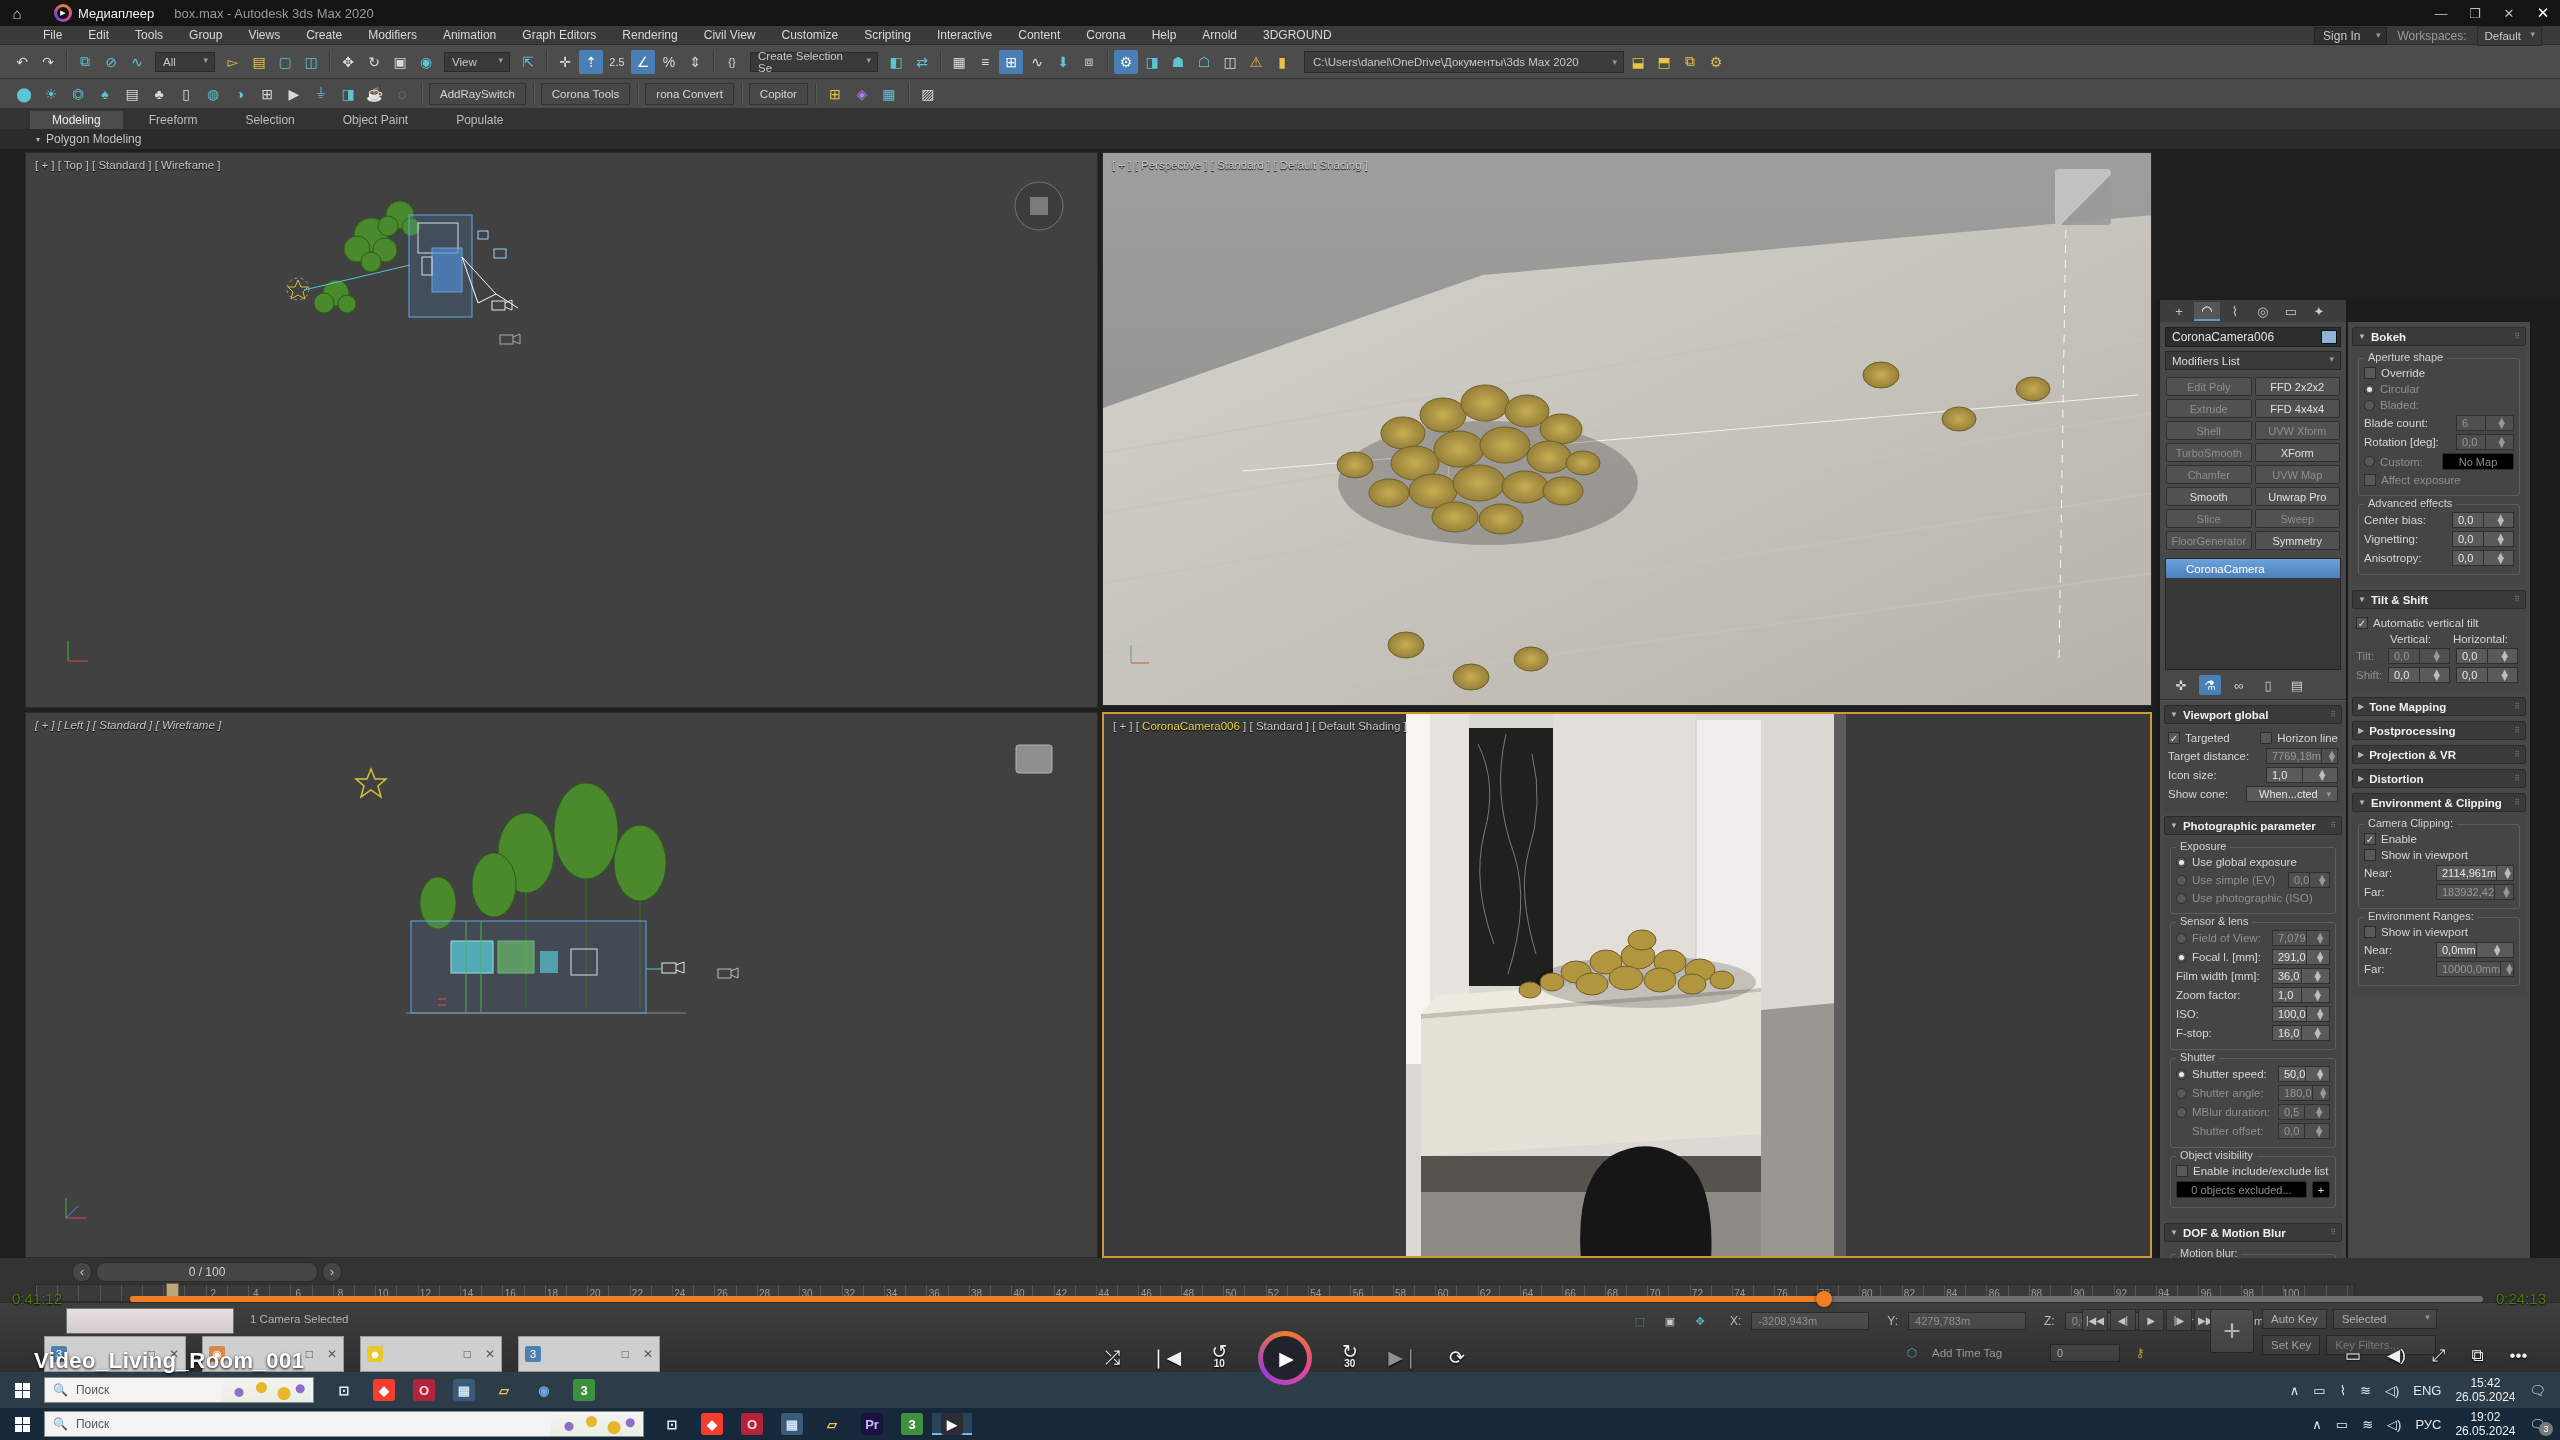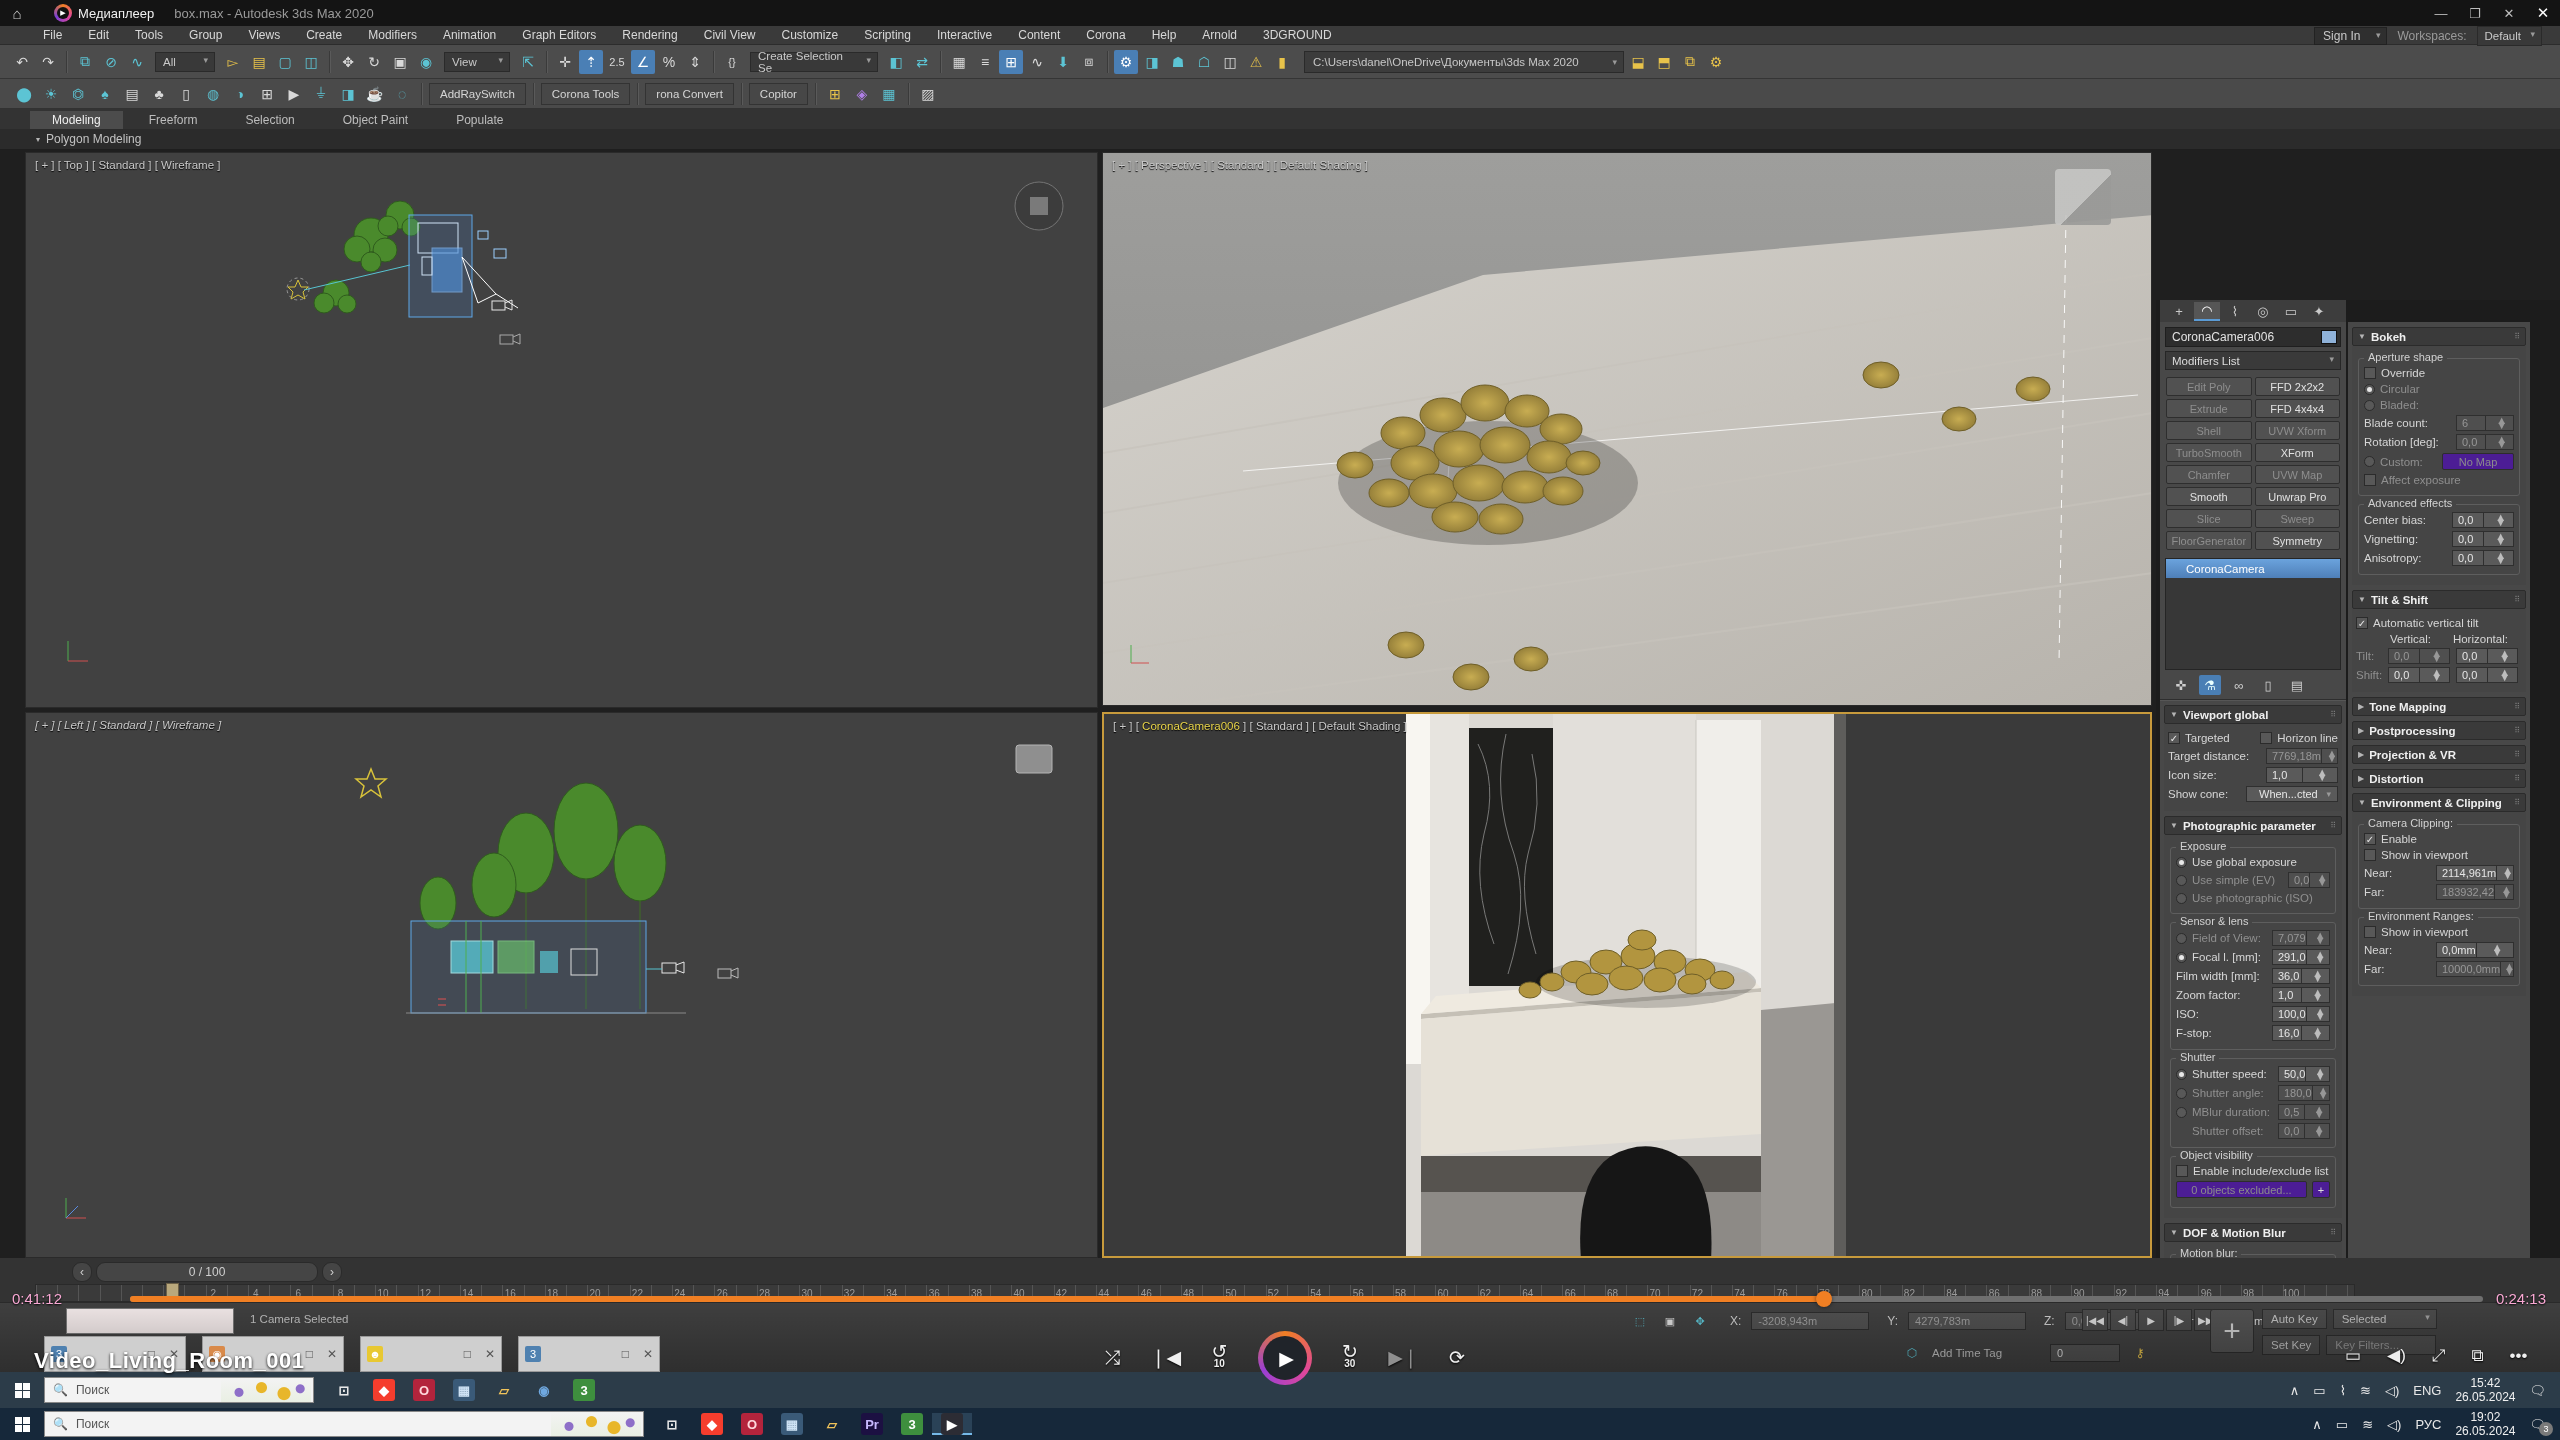--- a/index.html
+++ b/index.html
@@ -82,21 +82,21 @@
   .rb { width:11px; height:11px; border-radius:50%; background:#585858; border:1px solid #2b2b2b; display:inline-flex; align-items:center; justify-content:center; flex:none; }
   .rb.on:before { content:""; width:5px; height:5px; border-radius:50%; background:#e8e8e8; }
   .frow { display:flex; align-items:center; margin:3px 0; font-size:11.5px; }
   .flabel { flex:1; color:#d6d6d6; }
   .flabel.dim { color:#8f8f8f; }
   .field { width:72px; height:16px; background:#5a5a5a; border:1px solid #2f2f2f; display:flex; align-items:center; color:#e6e6e6; }
   .field span { flex:1; padding-left:5px; font-size:11px; }
   .field.dim { background:#4f4f4f; } .field.dim span { color:#979797; }
   .sp { width:11px; height:100%; border-left:1px solid #2f2f2f; display:flex; flex-direction:column; align-items:center; justify-content:center; font-size:6px; color:#bdbdbd; line-height:5px; }
   .sp:before { content:"▲"; } .sp:after { content:"▼"; }
-  .btn { background:#4c1d95; border:1px solid #2d2d2d; border-radius:2px; color:#dcdcdc; height:17px; display:flex; align-items:center; justify-content:center; font-size:11px; padding:0 8px; }
+  .btn { background:#000000; border:1px solid #2d2d2d; border-radius:2px; color:#dcdcdc; height:17px; display:flex; align-items:center; justify-content:center; font-size:11px; padding:0 8px; }
   .btn.dim { color:#8c8c8c; }
   .btn.blue { background:#5b9bd5; color:#08223c; font-weight:bold; }
   .rgrip { color:#7d7d7d; font-size:8px; margin-left:auto; margin-right:4px; letter-spacing:1px; }
   
   #timeline { left:0; top:1258px; width:2560px; height:44px; background:#333333; }
   .frame-nav { position:absolute; top:4px; height:20px; background:#454545; border:1px solid #2a2a2a; border-radius:9px; color:#d0d0d0; display:flex; align-items:center; justify-content:center; }
   #ruler { position:absolute; left:35px; top:26px; width:2320px; height:18px; background:#3a3a3a; border:1px solid #2a2a2a;
     background-image:repeating-linear-gradient(90deg,#555 0 1px,transparent 1px 21.2px); }
   .rnum { position:absolute; top:3px; transform:translateX(-50%); color:#9a9a9a; font-size:10px; }
   #tslider { position:absolute; width:13px; height:20px; background:#b9a87c; border:1px solid #6d6148; top:25px; }
@@ -105,21 +105,21 @@
   .statx { color:#bdbdbd; font-size:11.5px; }
   .coordlab { color:#c9c9c9; margin:0 4px 0 12px; }
   .cfield { width:118px; height:18px; background:#4f4f4f; border:1px solid #2c2c2c; color:#9a9a9a; display:flex; align-items:center; padding-left:6px; font-size:11px; }
   .pbtn { width:26px; height:22px; background:#4a4a4a; border:1px solid #2d2d2d; color:#d5d5d5; display:flex; align-items:center; justify-content:center; font-size:10px; }
   .keybig { position:absolute; left:2210px; top:6px; width:44px; height:44px; background:#515151; border:1px solid #2c2c2c; border-radius:3px; color:#c9c9c9; font-size:30px; display:flex; align-items:center; justify-content:center; }
   .akbtn { height:20px; background:#4a4a4a; border:1px solid #2c2c2c; color:#bdbdbd; display:flex; align-items:center; padding:0 8px; font-size:11.5px; }
   
   #prog-track { position:absolute; left:130px; top:1296px; width:2353px; height:6px; background:#6f6f6f; border-radius:3px; z-index:40; }
   #prog-fill { height:6px; background:#f07f23; border-radius:3px; }
   #prog-dot { position:absolute; top:-5px; width:16px; height:16px; border-radius:50%; background:#f07f23; box-shadow:0 0 4px #0008; }
-  .ptime { position:absolute; color:#f9a8d4; font-size:15px; z-index:41; text-shadow:0 1px 2px #000;text-align:right; }
+  .ptime { position:absolute; color:#4d7c0f; font-size:15px; z-index:41; text-shadow:0 1px 2px #000;text-align:right; }
   #player-controls { position:absolute; left:1105px; top:1322px; width:360px; height:72px; display:flex; align-items:center; justify-content:space-between; z-index:42; }
   .pc { color:#f0f0f0; font-size:19px; display:flex; flex-direction:column; align-items:center; line-height:12px; text-shadow:0 1px 2px #000; }
   .pc small { font-size:10px; font-weight:bold; }
   .pc.dim { color:#8f8f8f; }
   #play-btn { width:54px; height:54px; border-radius:50%; background:conic-gradient(#f07f23,#e0479a,#9a3fd4,#f07f23); display:flex; align-items:center; justify-content:center; }
   #play-btn i { width:44px; height:44px; border-radius:50%; background:#20242a; color:#fff; font-style:normal; font-size:19px; display:flex; align-items:center; justify-content:center; padding-left:4px; }
   #player-right { position:absolute; left:2345px; top:1345px; display:flex; align-items:center; gap:26px; z-index:42; color:#eee; font-size:17px; text-shadow:0 1px 2px #000; }
   #video-title { position:absolute; left:34px; top:1348px; color:#fff; font-size:22px; font-weight:bold; z-index:45; text-shadow:0 1px 3px #000; letter-spacing:.5px; }
   
   #thumbs { position:absolute; left:44px; top:1336px; display:flex; gap:16px; z-index:30; }

